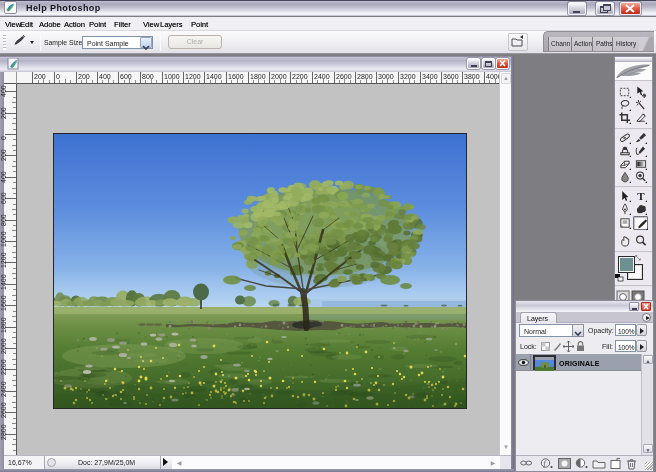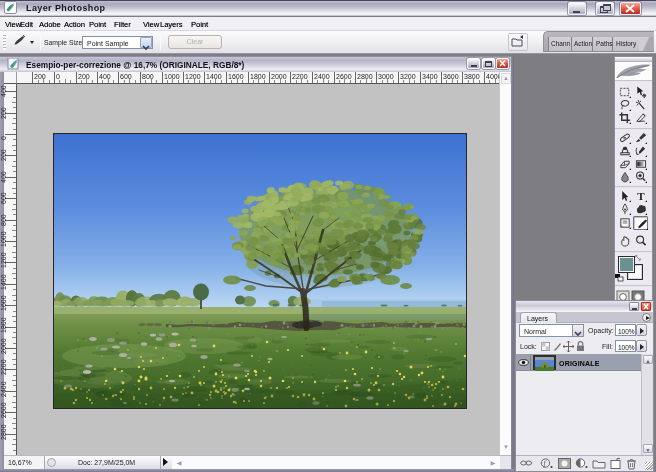--- a/index.html
+++ b/index.html
@@ -81,21 +81,21 @@
 <body>
 <div id="app">
   
   <div id="titlebar" class="abs"></div>
   <div id="titleicon" class="abs">
     <svg width="11" height="11" style="position:absolute;left:0px;top:0px">
       <path d="M1.5,8.5 C3,4.5 6,2 9.5,1.5 C7,3.5 5,6 4,9 Z" fill="#2f7fd4"></path>
       <path d="M2,9 C4,6 6.5,3.5 9.5,2 C8,5 6,8 3.5,9.5 Z" fill="#41a347" opacity="0.85"></path>
     </svg>
   </div>
-  <div id="titletext" class="abs">Layer Photoshop</div>
+  <div id="titletext" class="abs">Help Photoshop</div>
   <div class="abs winbtn" id="btnmin" style="left:568px;width:18px;background:linear-gradient(#fdfdfe,#cecdd9 55%,#aeadbe);">
       <div class="abs" style="left:4px;top:8px;width:7px;height:2px;background:#41415a"></div>
     </div>
   <div class="abs winbtn" id="btnmax" style="left:596px;width:18px;background:linear-gradient(#fdfdfe,#cecdd9 55%,#aeadbe);">
       <div class="abs" style="left:3px;top:3px;width:8px;height:7px;border:1px solid #41415a;border-top-width:2px"></div>
       <div class="abs" style="left:6px;top:1px;width:8px;height:7px;border:1px solid #41415a;border-top-width:2px;background:#c8c7d4"></div>
     </div>
   <div class="abs winbtn" id="btnclose" style="left:620px;width:21px;background:linear-gradient(#f5a898,#e35a45 50%,#ba2c17);">
     <svg width="19" height="11" style="position:absolute;left:0;top:0">
         <path d="M5,2 L13,9 M13,2 L5,9" stroke="#fff" stroke-width="2"></path>
@@ -157,21 +157,20 @@
   <div class="abs" style="left:616px;top:40px;font-size:6.5px;color:#1a1a1a">History</div>
   <div class="abs" style="left:639px;top:37px;width:14px;height:14px;background:linear-gradient(115deg,#d0ced4 45%,#aaa7af 55%)"></div>
 
   
   <div id="doctitle" class="abs"></div>
   <svg class="abs" width="14" height="13" style="left:7px;top:58px">
     <rect x="1" y="0" width="10" height="11" fill="#f4f4f6" stroke="#8888a0" stroke-width="1"></rect>
     <path d="M3,9 C5,5 8,2.5 10.5,1.5 C8.5,4 6.5,7 5,9.5 Z" fill="#3b8ad8"></path>
     <path d="M4,9.5 C6,6.5 8.5,4 10.5,2.5 C9,6 7,8.5 5.5,10 Z" fill="#3da04d" opacity="0.9"></path>
   </svg>
-  <div id="doctitletext" class="abs">Esempio-per-correzione @ 16,7% (ORIGINALE, RGB/8*)</div>
   <div class="abs docbtn" style="left:467px;background:linear-gradient(#fdfdfe,#c9c8d6 55%,#a9a8bb)">
       <div class="abs" style="left:3px;top:6px;width:6px;height:2px;background:#3d3d55"></div>
     </div>
   <div class="abs docbtn" style="left:482px;background:linear-gradient(#fdfdfe,#c9c8d6 55%,#a9a8bb)">
       <div class="abs" style="left:2px;top:2px;width:7px;height:6px;border:1px solid #3d3d55;border-top-width:2px"></div>
     </div>
   <div class="abs docbtn" style="left:496px;background:linear-gradient(#f5a898,#e05441 50%,#b82a15)">
       <svg width="11" height="9" style="position:absolute;left:0;top:0">
         <path d="M3,1.5 L8,7 M8,1.5 L3,7" stroke="#fff" stroke-width="1.6"></path>
       </svg>

